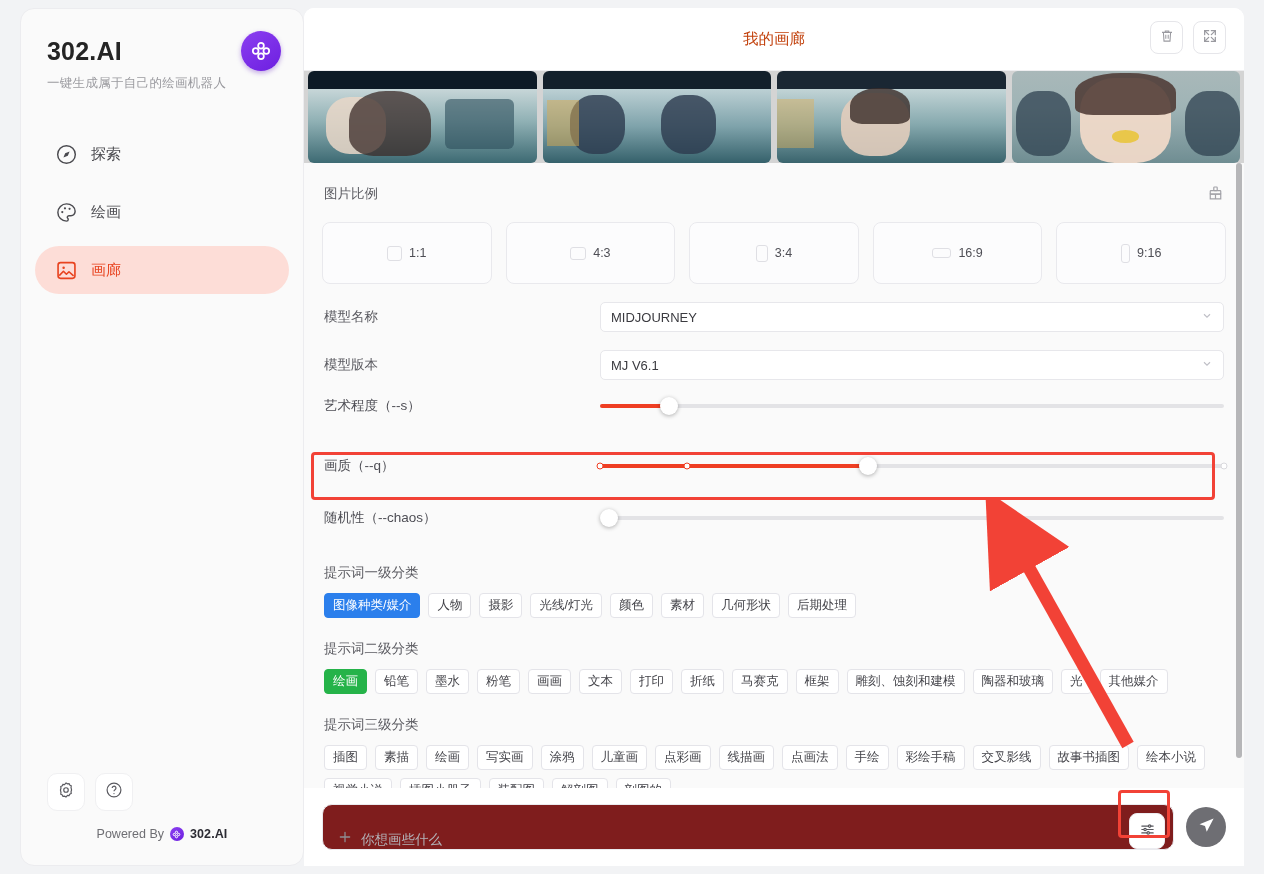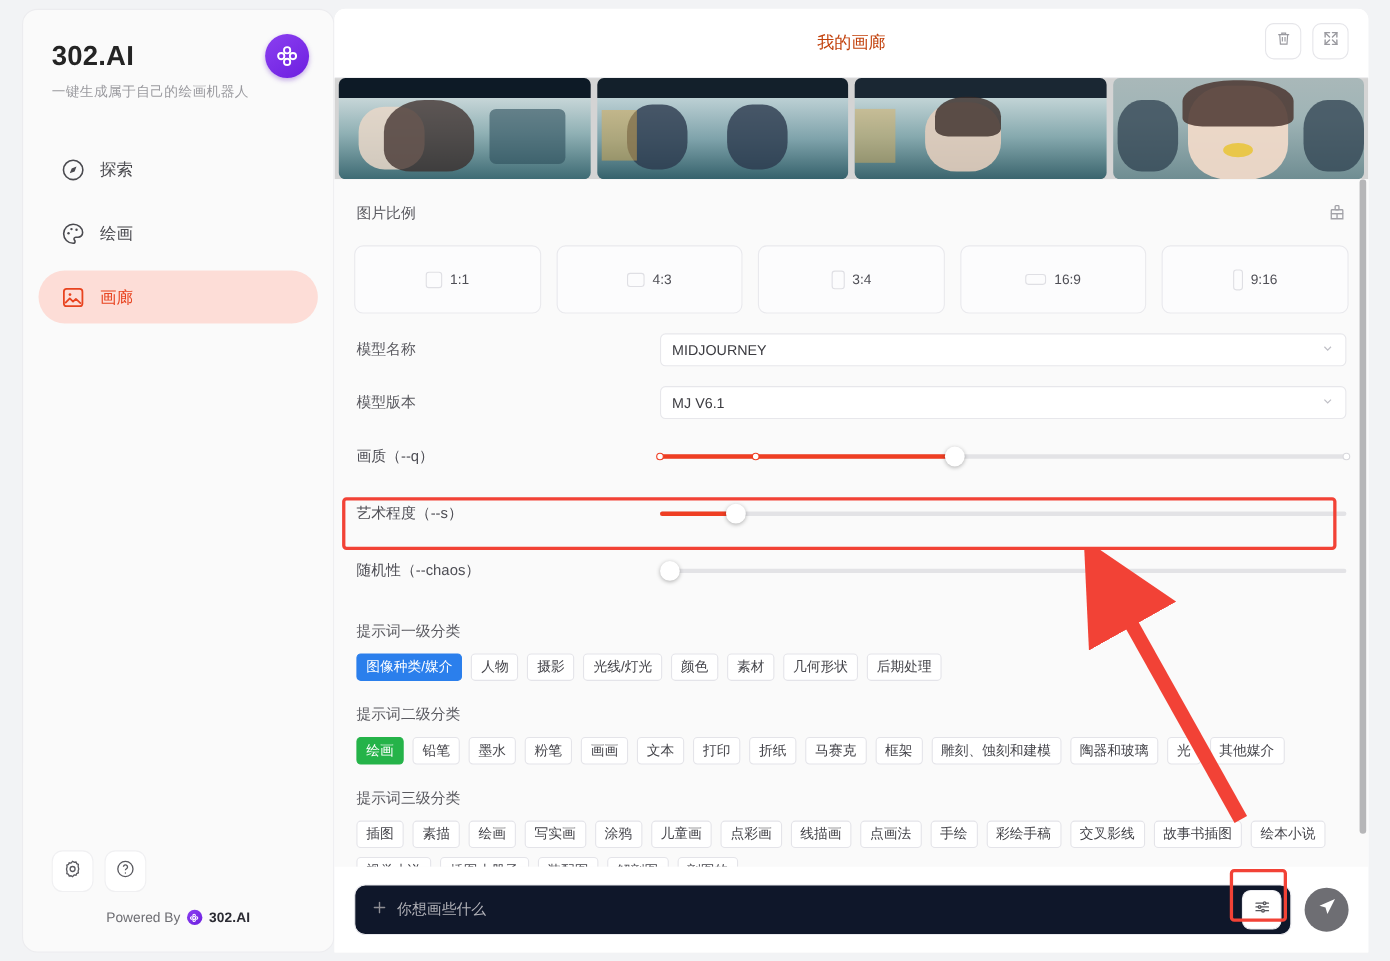--- a/index.html
+++ b/index.html
@@ -211,22 +211,22 @@
   
   .composer {
     position:absolute; left:0; right:0; bottom:0;
     height: 78px; background:#fff;
     display:flex; align-items:center;
     padding: 0 18px;
   }
   .input-shell {
     flex:1; height: 46px;
     border: 1px solid #eaeaee; border-radius: 10px;
-    background:#0f172a;
-    display:flex; align-items:center;
+    background:#7f1d1d;
+    display:flex; align-items:flex-end;
     padding: 0 6px 0 14px; position: relative;
   }
   .plus-ico { margin-right: 8px; }
   .ph { font-size: 13.5px; color: #b3b3b9; flex:1; }
   .opt-btn {
     width: 36px; height: 36px; border-radius: 8px;
     border: 1px solid #ececf0; background:#fff;
     display:flex; align-items:center; justify-content:center;
     margin-right: 2px; cursor:pointer;
   }
@@ -449,38 +449,38 @@
         <div class="select">
           <span>MJ V6.1</span>
           <span class="chev">
             <svg width="12" height="12" viewBox="0 0 24 24" fill="none" stroke="#bfbfc6" stroke-width="2.2">
                 <path d="M6 9.5l6 6 6-6"></path>
               </svg>
           </span>
         </div>
       </div>
 
+      <div class="slider-row">
+        <span class="slider-label">艺术程度（--s）</span>
+        <div class="slider-wrap">
+          <div class="track"></div>
+          <div class="track-fill" style="width:11%"></div>
+          <span class="knob" style="left:11%"></span>
+        </div>
+      </div>
+
       <div class="slider-row" style="margin-top:8px;">
         <span class="slider-label">画质（--q）</span>
         <div class="slider-wrap">
           <div class="track"></div>
           <div class="track-fill" style="width:43%"></div>
           <span class="stop" style="left:0%"></span>
           <span class="stop" style="left:14%"></span>
           <span class="stop off" style="left:100%"></span>
           <span class="knob" style="left:43%"></span>
-        </div>
-      </div>
-
-      <div class="slider-row">
-        <span class="slider-label">艺术程度（--s）</span>
-        <div class="slider-wrap">
-          <div class="track"></div>
-          <div class="track-fill" style="width:11%"></div>
-          <span class="knob" style="left:11%"></span>
         </div>
       </div>
 
       <div class="slider-row">
         <span class="slider-label">随机性（--chaos）</span>
         <div class="slider-wrap">
           <div class="track"></div>
           <span class="knob" style="left:1.5%"></span>
         </div>
       </div>

